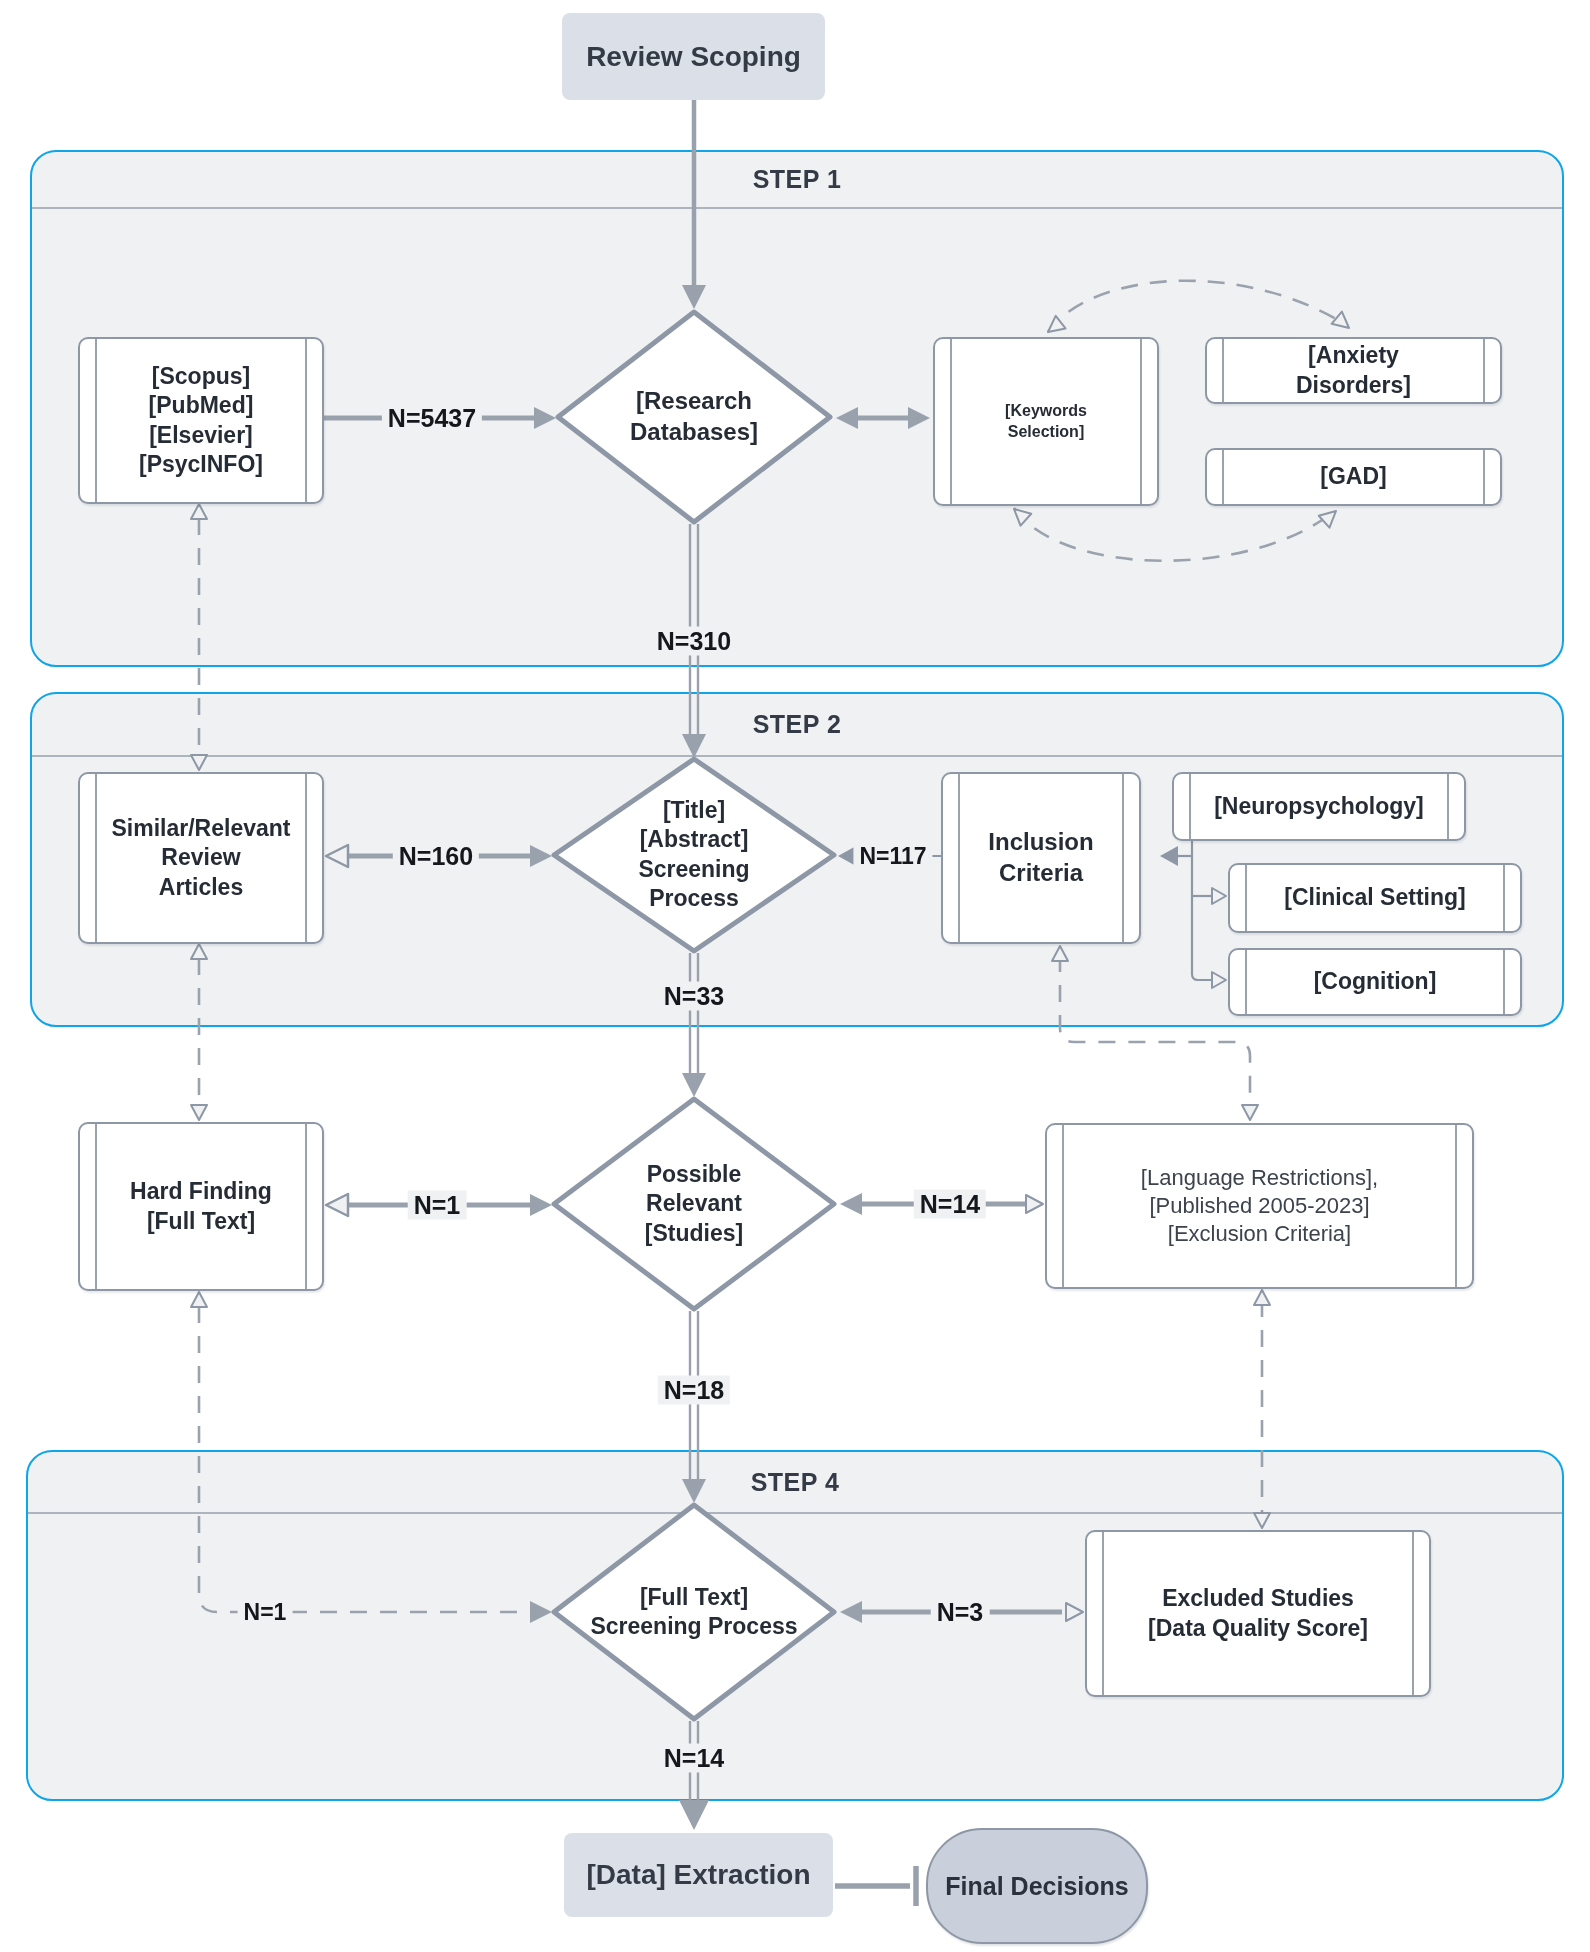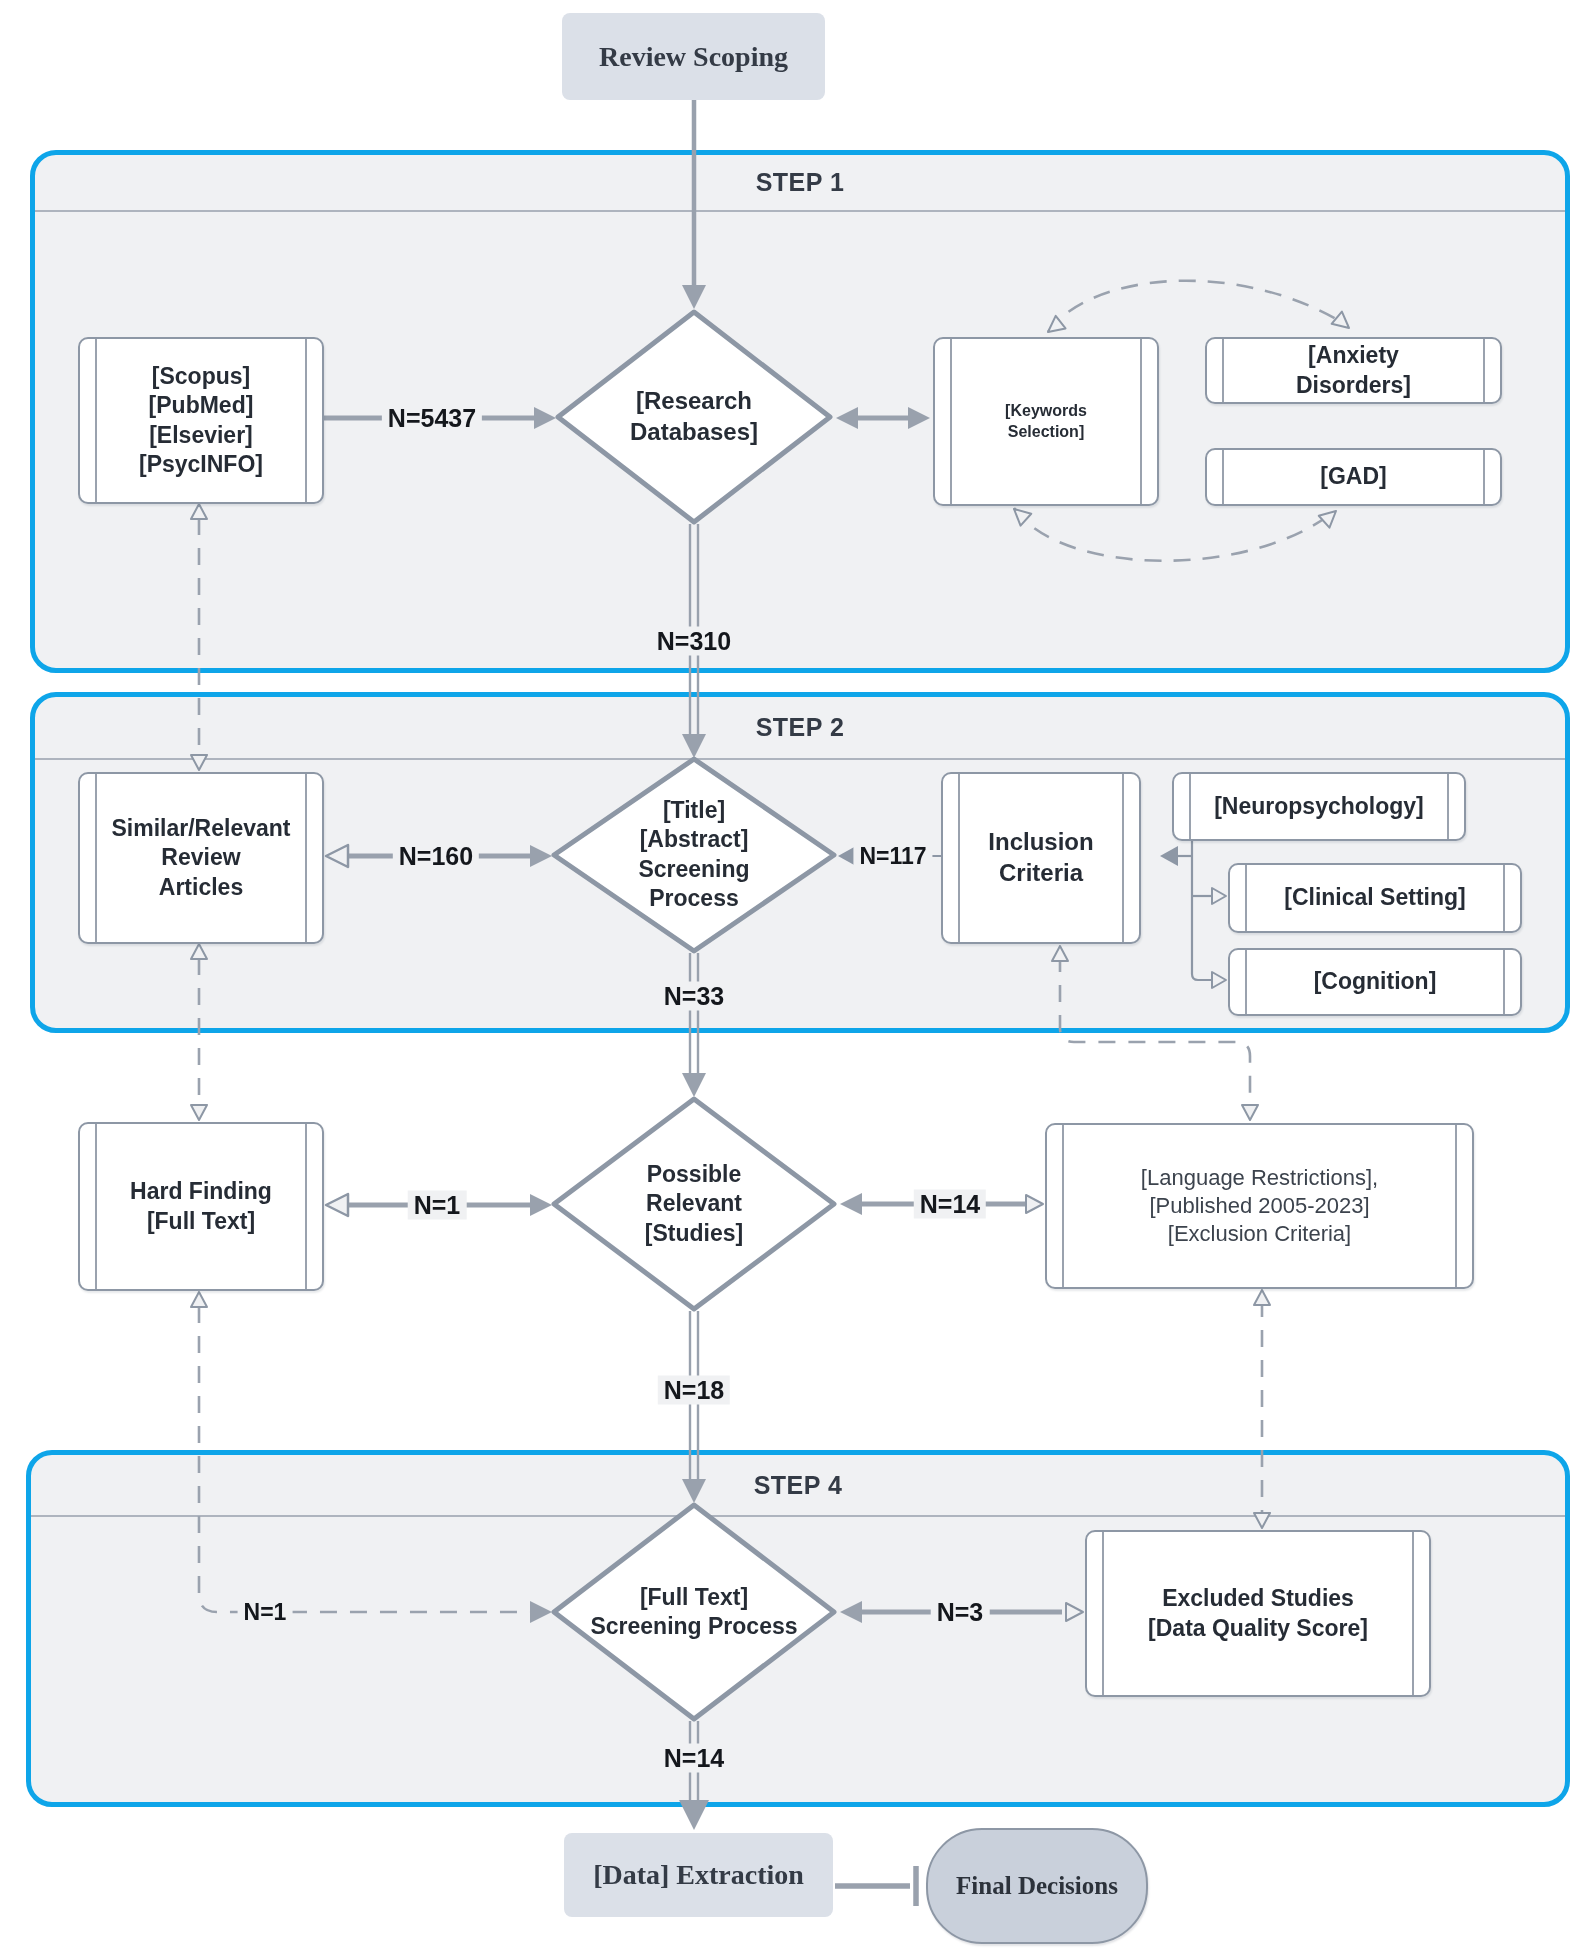--- a/index.html
+++ b/index.html
@@ -1,32 +1,32 @@
 <!DOCTYPE html>
 <html><head>
 <meta charset="utf-8">
 <style>
   html,body{margin:0;padding:0;background:#ffffff;}
   .stage{position:relative;width:1590px;height:1952px;background:#ffffff;overflow:hidden;
          font-family:"Liberation Sans",sans-serif;}
   
-  .container{position:absolute;background:#f0f1f3;border:5px solid #0ea5e9;border-radius:26px;z-index:1;}
+  .container{position:absolute;background:#f0f1f3;border:2px solid #0ea5e9;border-radius:26px;z-index:1;}
   .container .hdr{position:absolute;left:0;right:0;top:0;border-bottom:2px solid #aeb4be;
                   display:flex;align-items:center;justify-content:center;
                   font-weight:bold;font-size:25px;color:#343b46;letter-spacing:.5px;}
   
   .pnode{position:absolute;background:#ffffff;border:2.5px solid #8d97a5;border-radius:10px;z-index:3;
          display:flex;align-items:center;justify-content:center;text-align:center;
          box-shadow:1px 2px 2px rgba(60,70,90,.12);}
   .pnode:before,.pnode:after{content:"";position:absolute;top:0;bottom:0;width:2px;background:#9aa2ae;}
   .pnode:before{left:15px;} .pnode:after{right:15px;}
   .lbl{white-space:pre-line;line-height:1.28;color:#262c35;font-weight:bold;font-size:23px;}
   .lite .lbl{font-weight:400;font-size:22px;color:#3c434d;}
   
-  .tnode{position:absolute;z-index:3;display:flex;align-items:center;justify-content:center;text-align:center;font-family:Liberation Serif, serif;}
+  .tnode{position:absolute;z-index:3;display:flex;align-items:center;justify-content:center;text-align:center;}
   .scoping{background:#dbe0e8;border-radius:8px;}
   .extract{background:#dbe0e8;border-radius:8px;}
   .final{background:#c9d0db;border:2.5px solid #8d97a5;border-radius:56px;box-shadow:1px 2px 2px rgba(60,70,90,.15);}
   .tnode .lbl{font-size:28px;color:#343b46;}
   .final .lbl{font-size:25px;color:#2c323b;}
   
   .dtext{position:absolute;z-index:3;transform:translate(-50%,-50%);text-align:center;width:250px;}
   
   .elabel{position:absolute;z-index:4;transform:translate(-50%,-50%);background:#f0f1f3;
           padding:0 6px;font-weight:bold;font-size:25px;color:#14171c;white-space:nowrap;}

